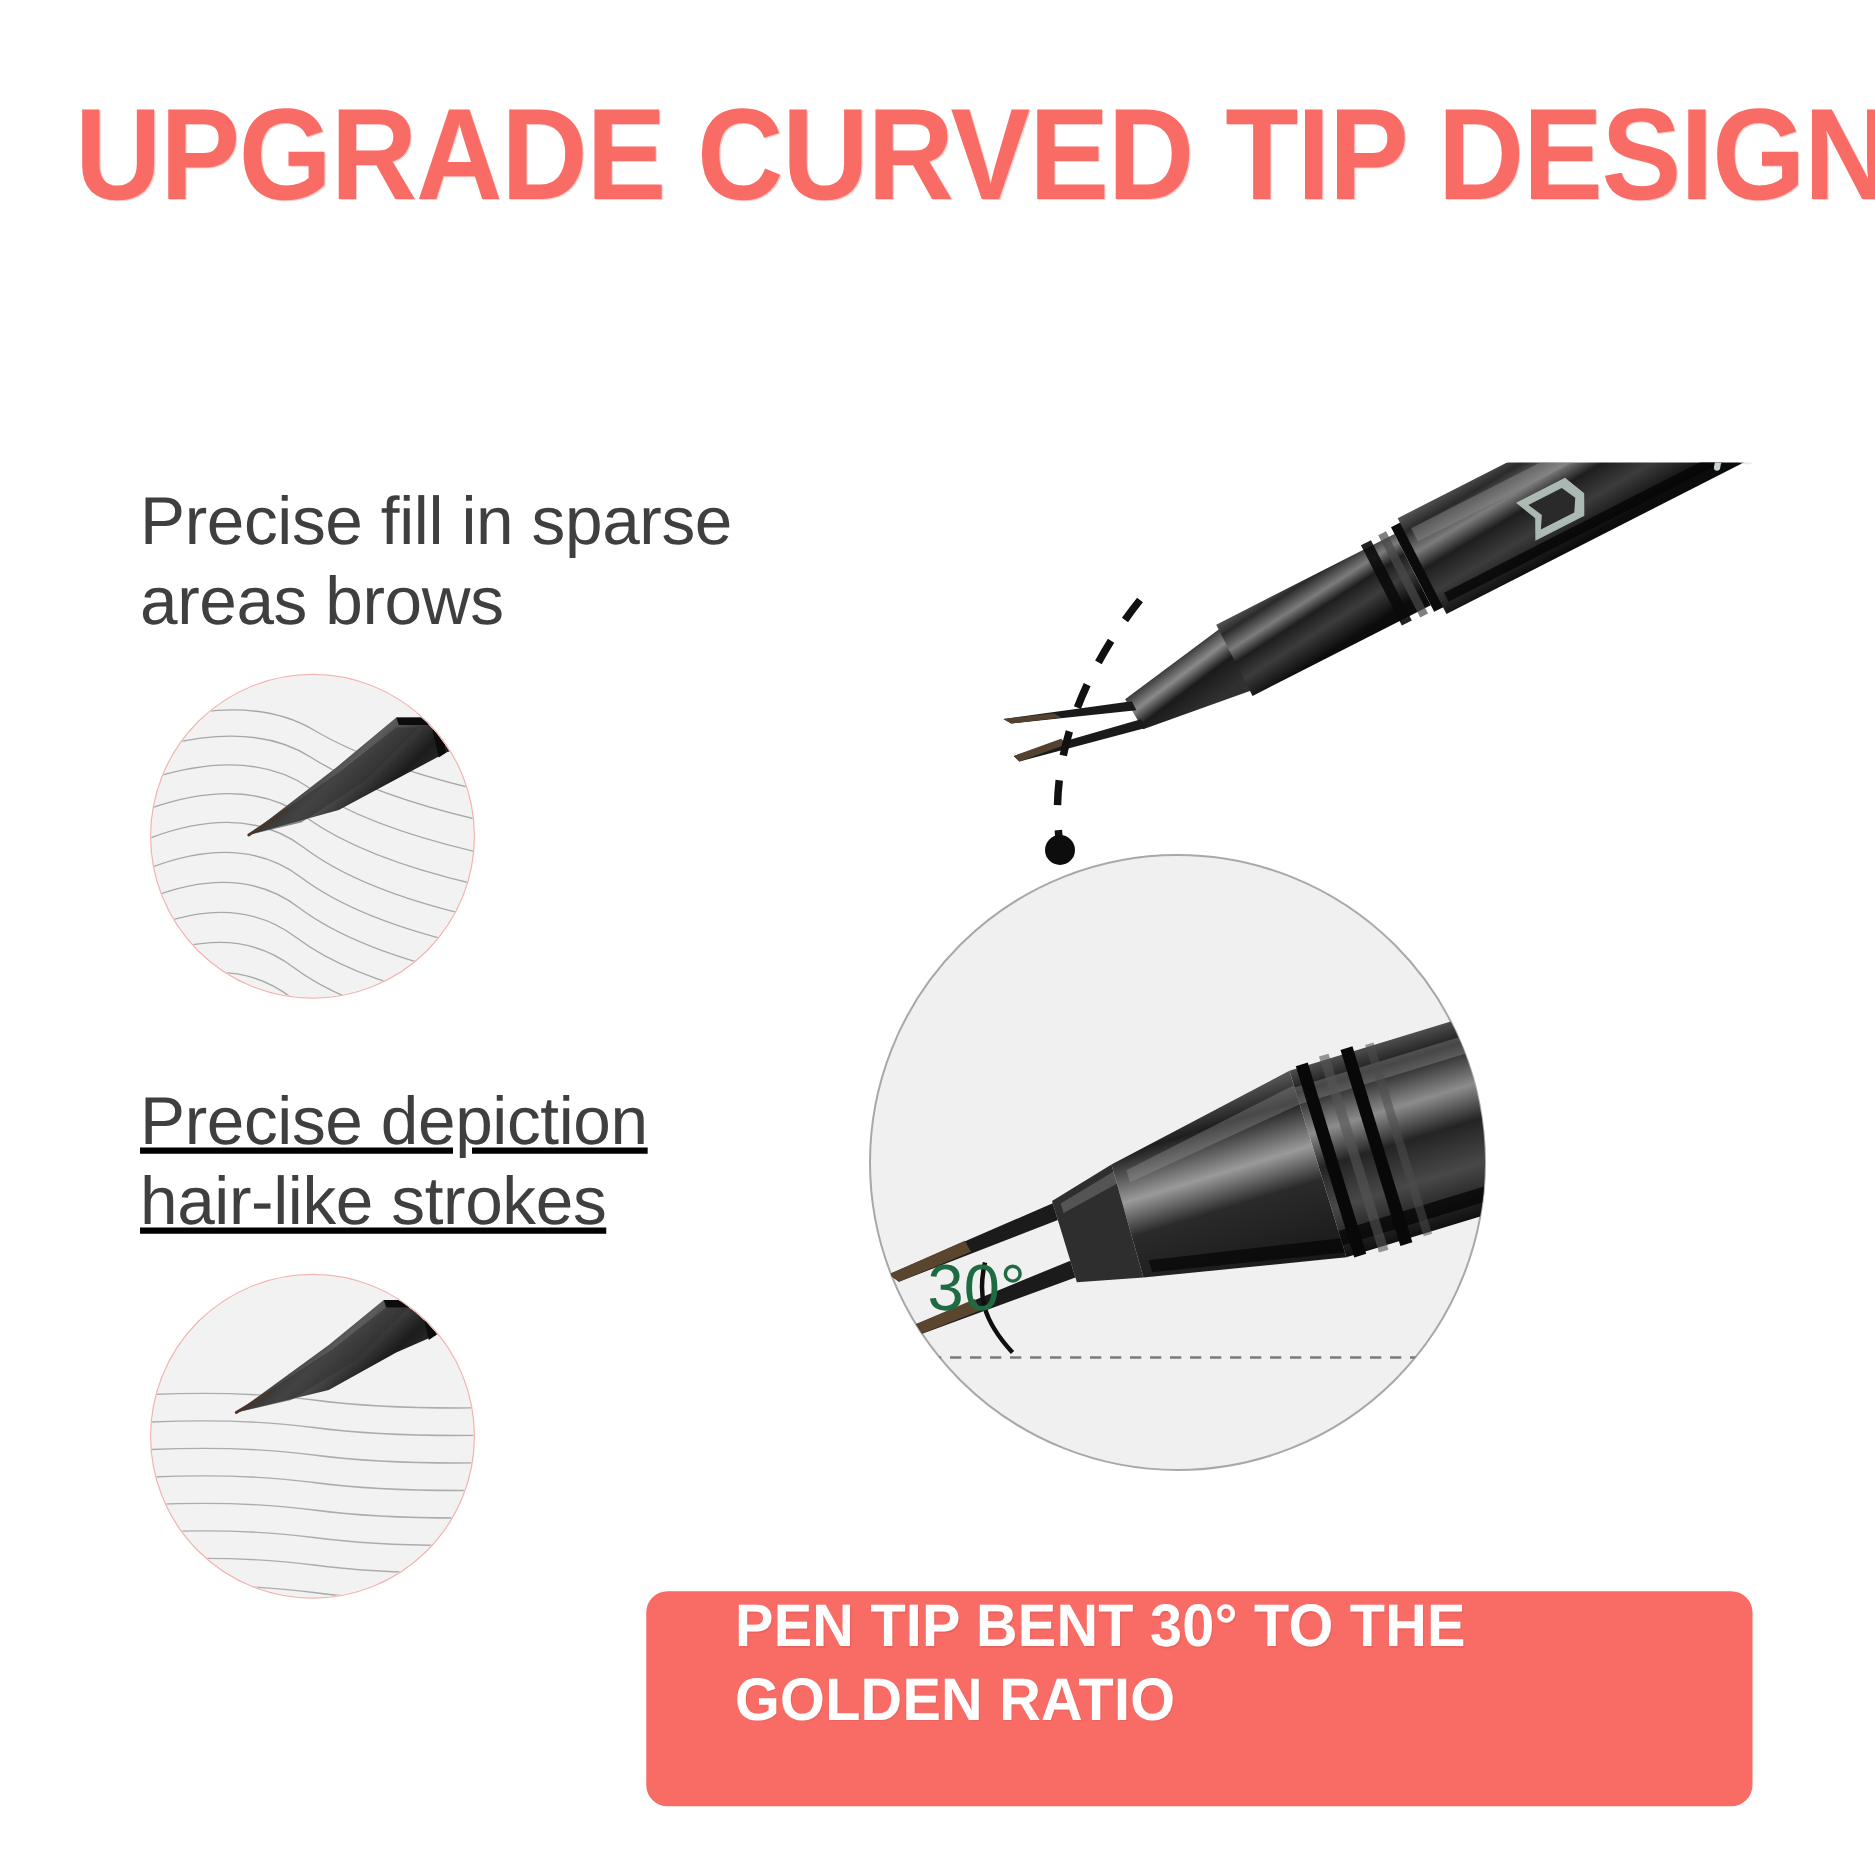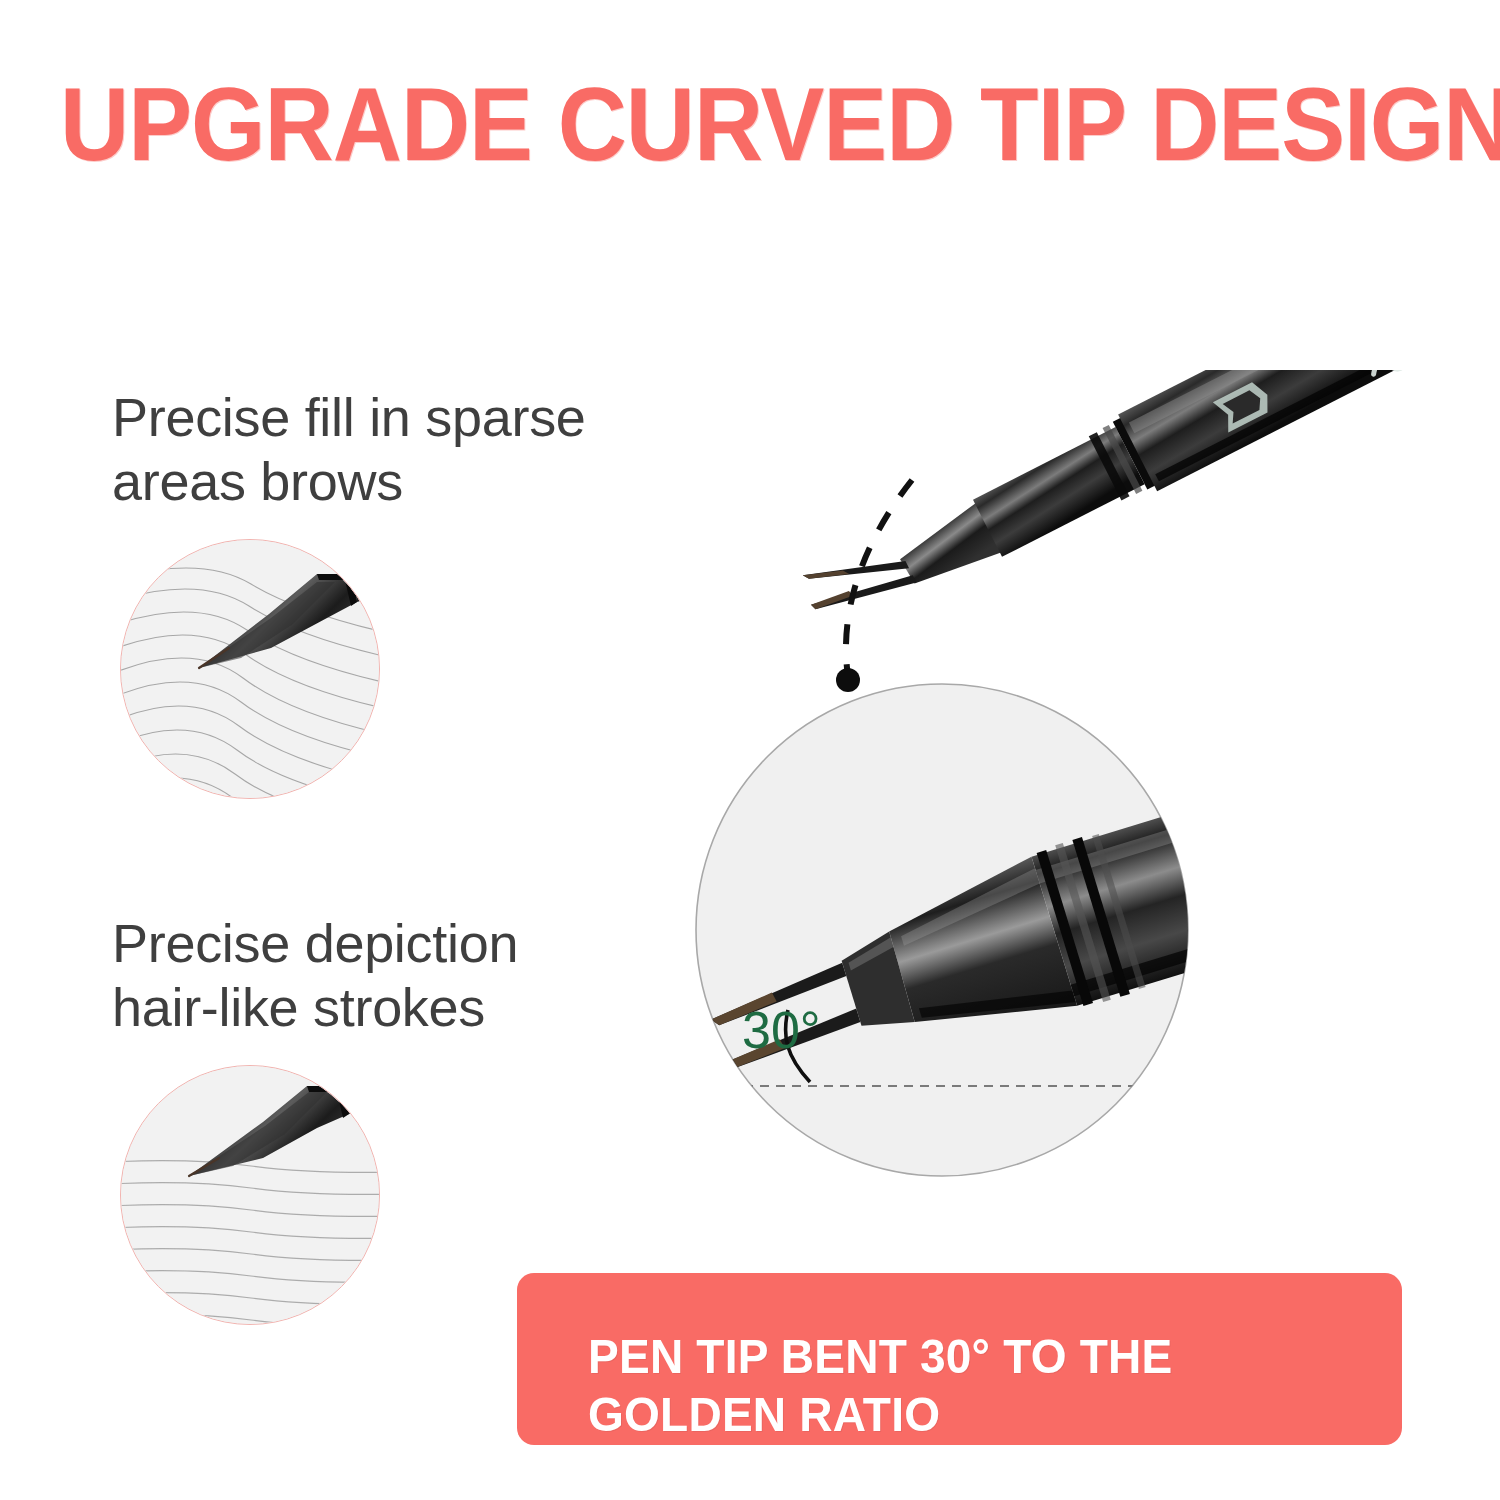--- a/index.html
+++ b/index.html
@@ -36,21 +36,21 @@
   }
 
   
   .feature {
     position: absolute;
     left: 70px;
     width: 640px;
     margin-left: 34px;
   }
   #feature-1 { top: 386px; }
-  #feature-2 { top: 912px; }
+  #feature-2 { top: 866px; text-decoration: underline; }
 
   .feature-label {
     color: #3f3f3f;
     font-size: 54px;
     line-height: 1.18;
     font-weight: 400;
     letter-spacing: -0.3px;
     white-space: pre-line;
     margin: 0 0 26px 8px;
   }
@@ -81,21 +81,21 @@
   #banner {
     position: absolute;
     left: 517px;
     top: 1273px;
     width: 885px;
     height: 172px;
     background: #f96b65;
     border-radius: 17px;
     box-sizing: border-box;
     display: flex;
-    align-items: flex-end;
+    align-items: flex-start;
   }
   #banner-text {
     color: #ffffff;
     font-family: "Liberation Sans Narrow", "Liberation Sans", sans-serif;
     font-weight: 700;
     font-size: 48px;
     line-height: 1.22;
     letter-spacing: 0.2px;
     padding-left: 74px;
     padding-right: 40px;

